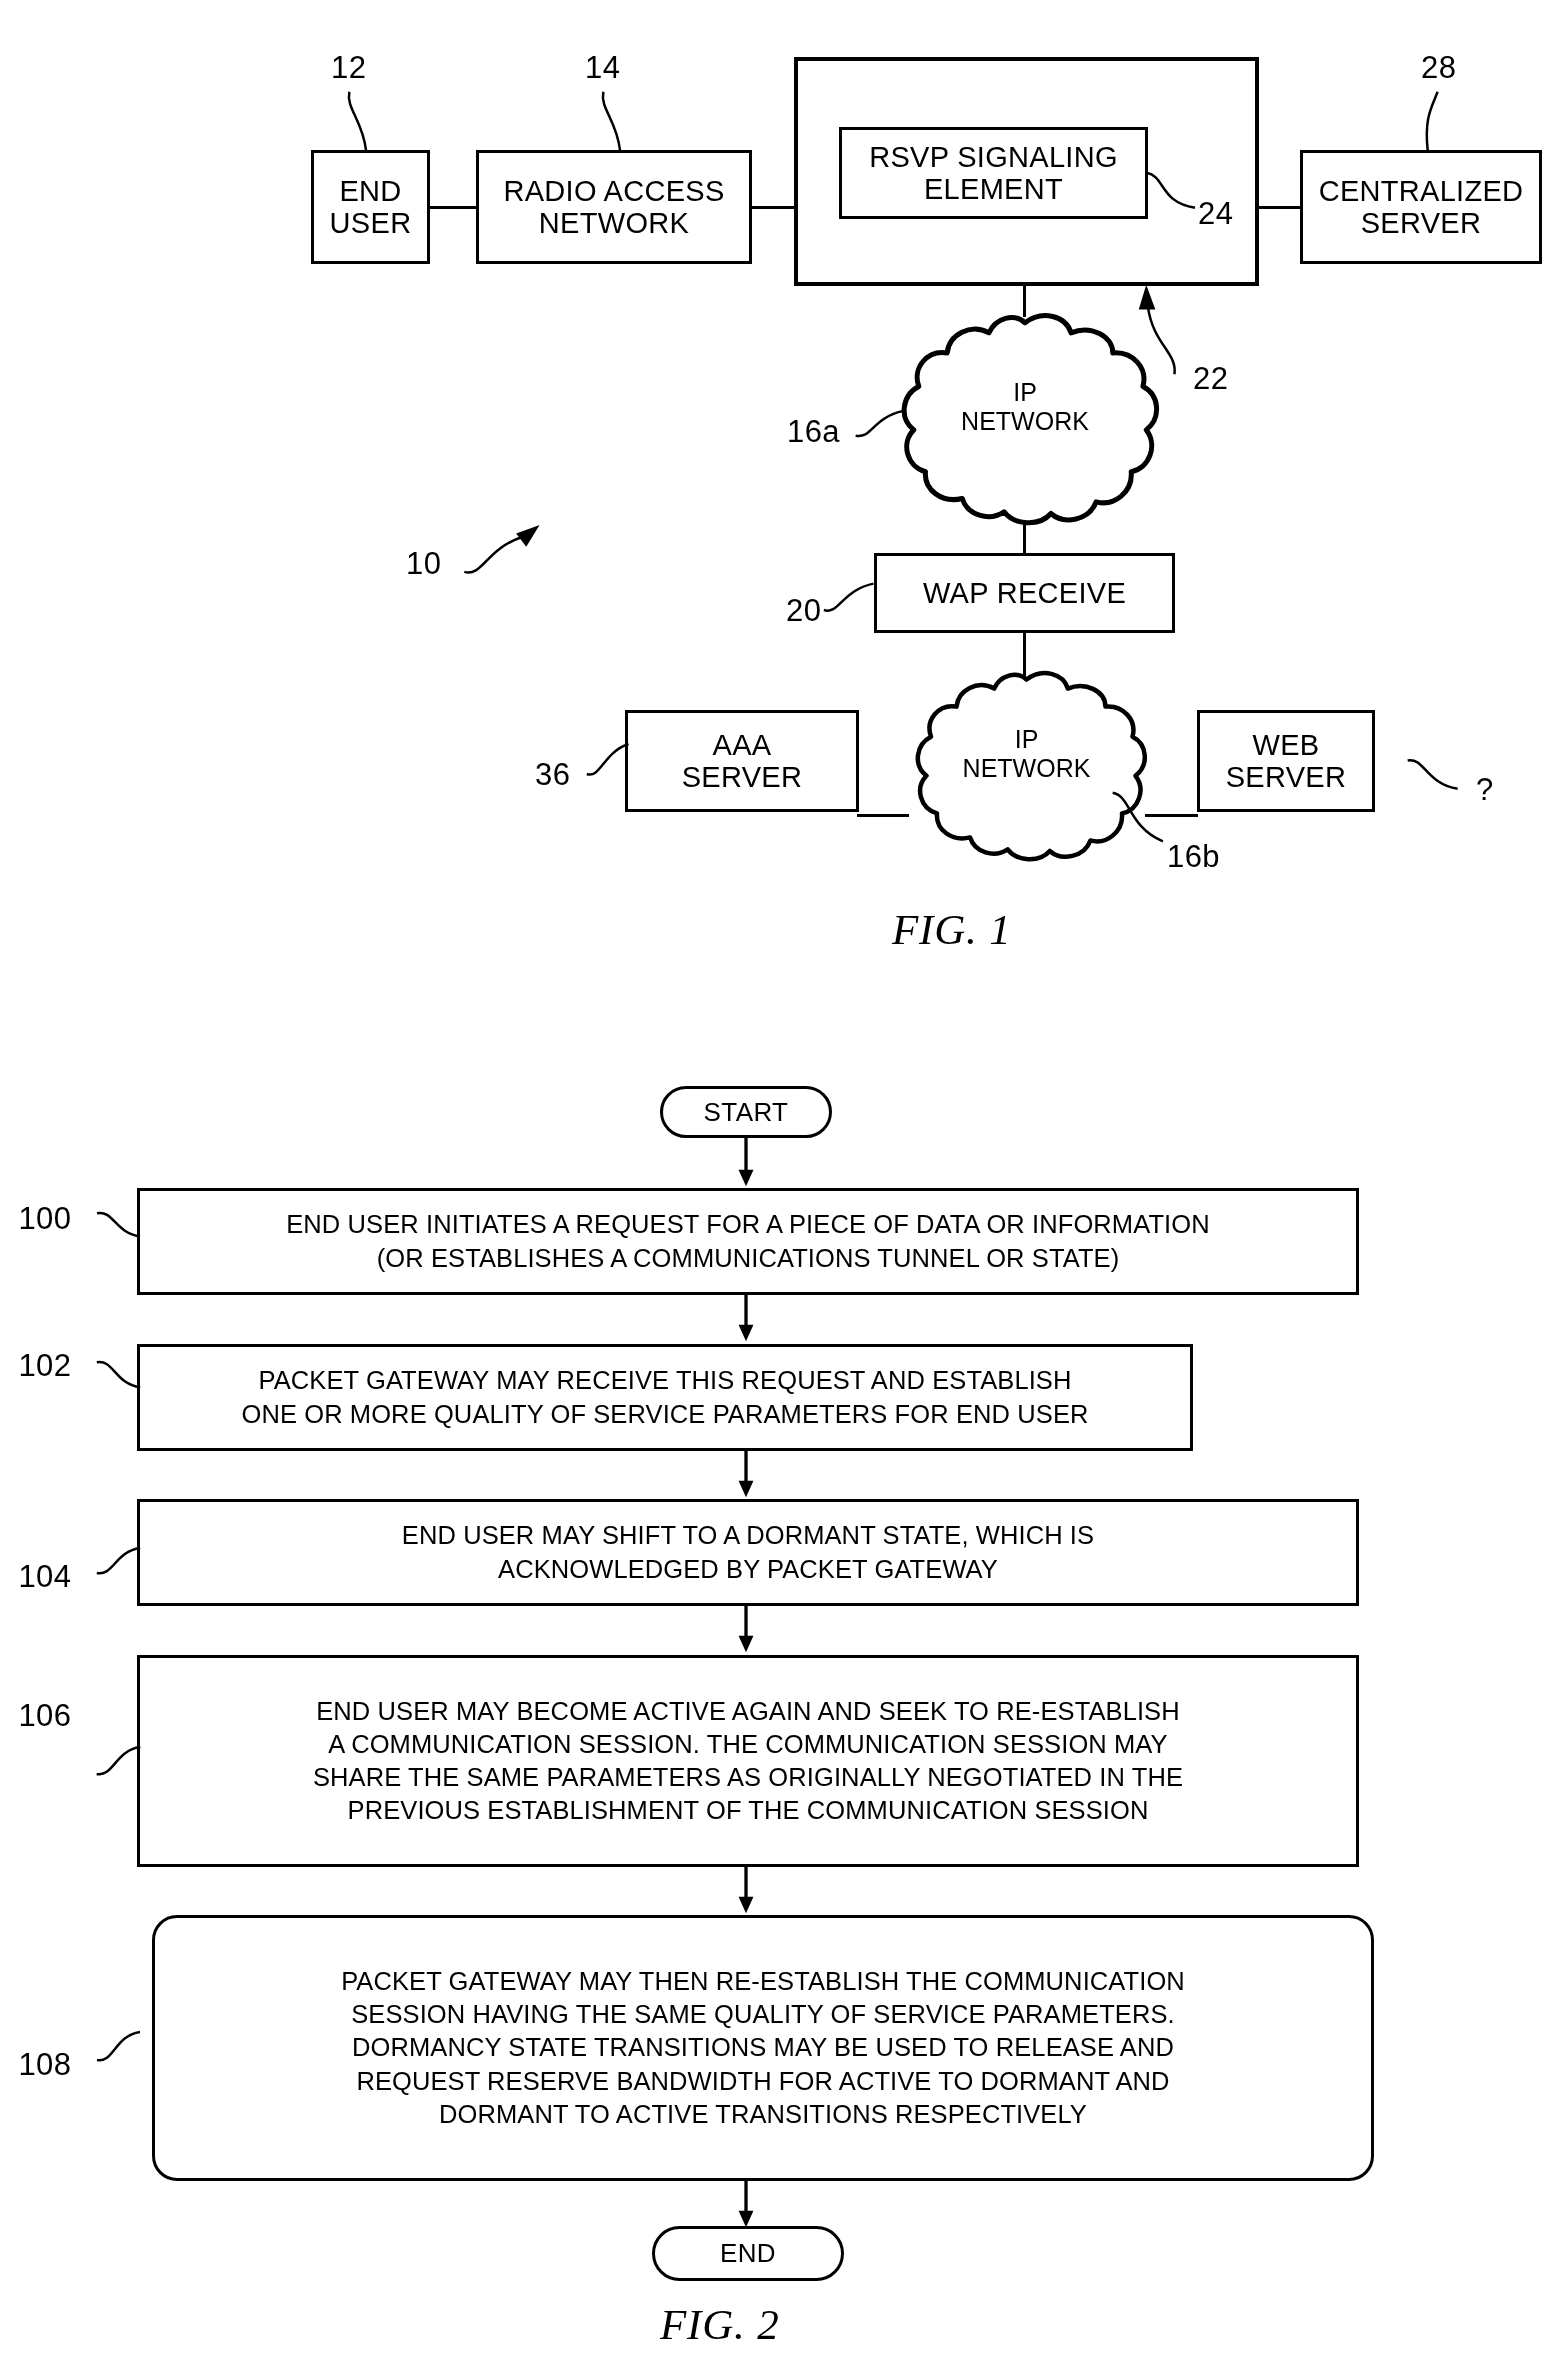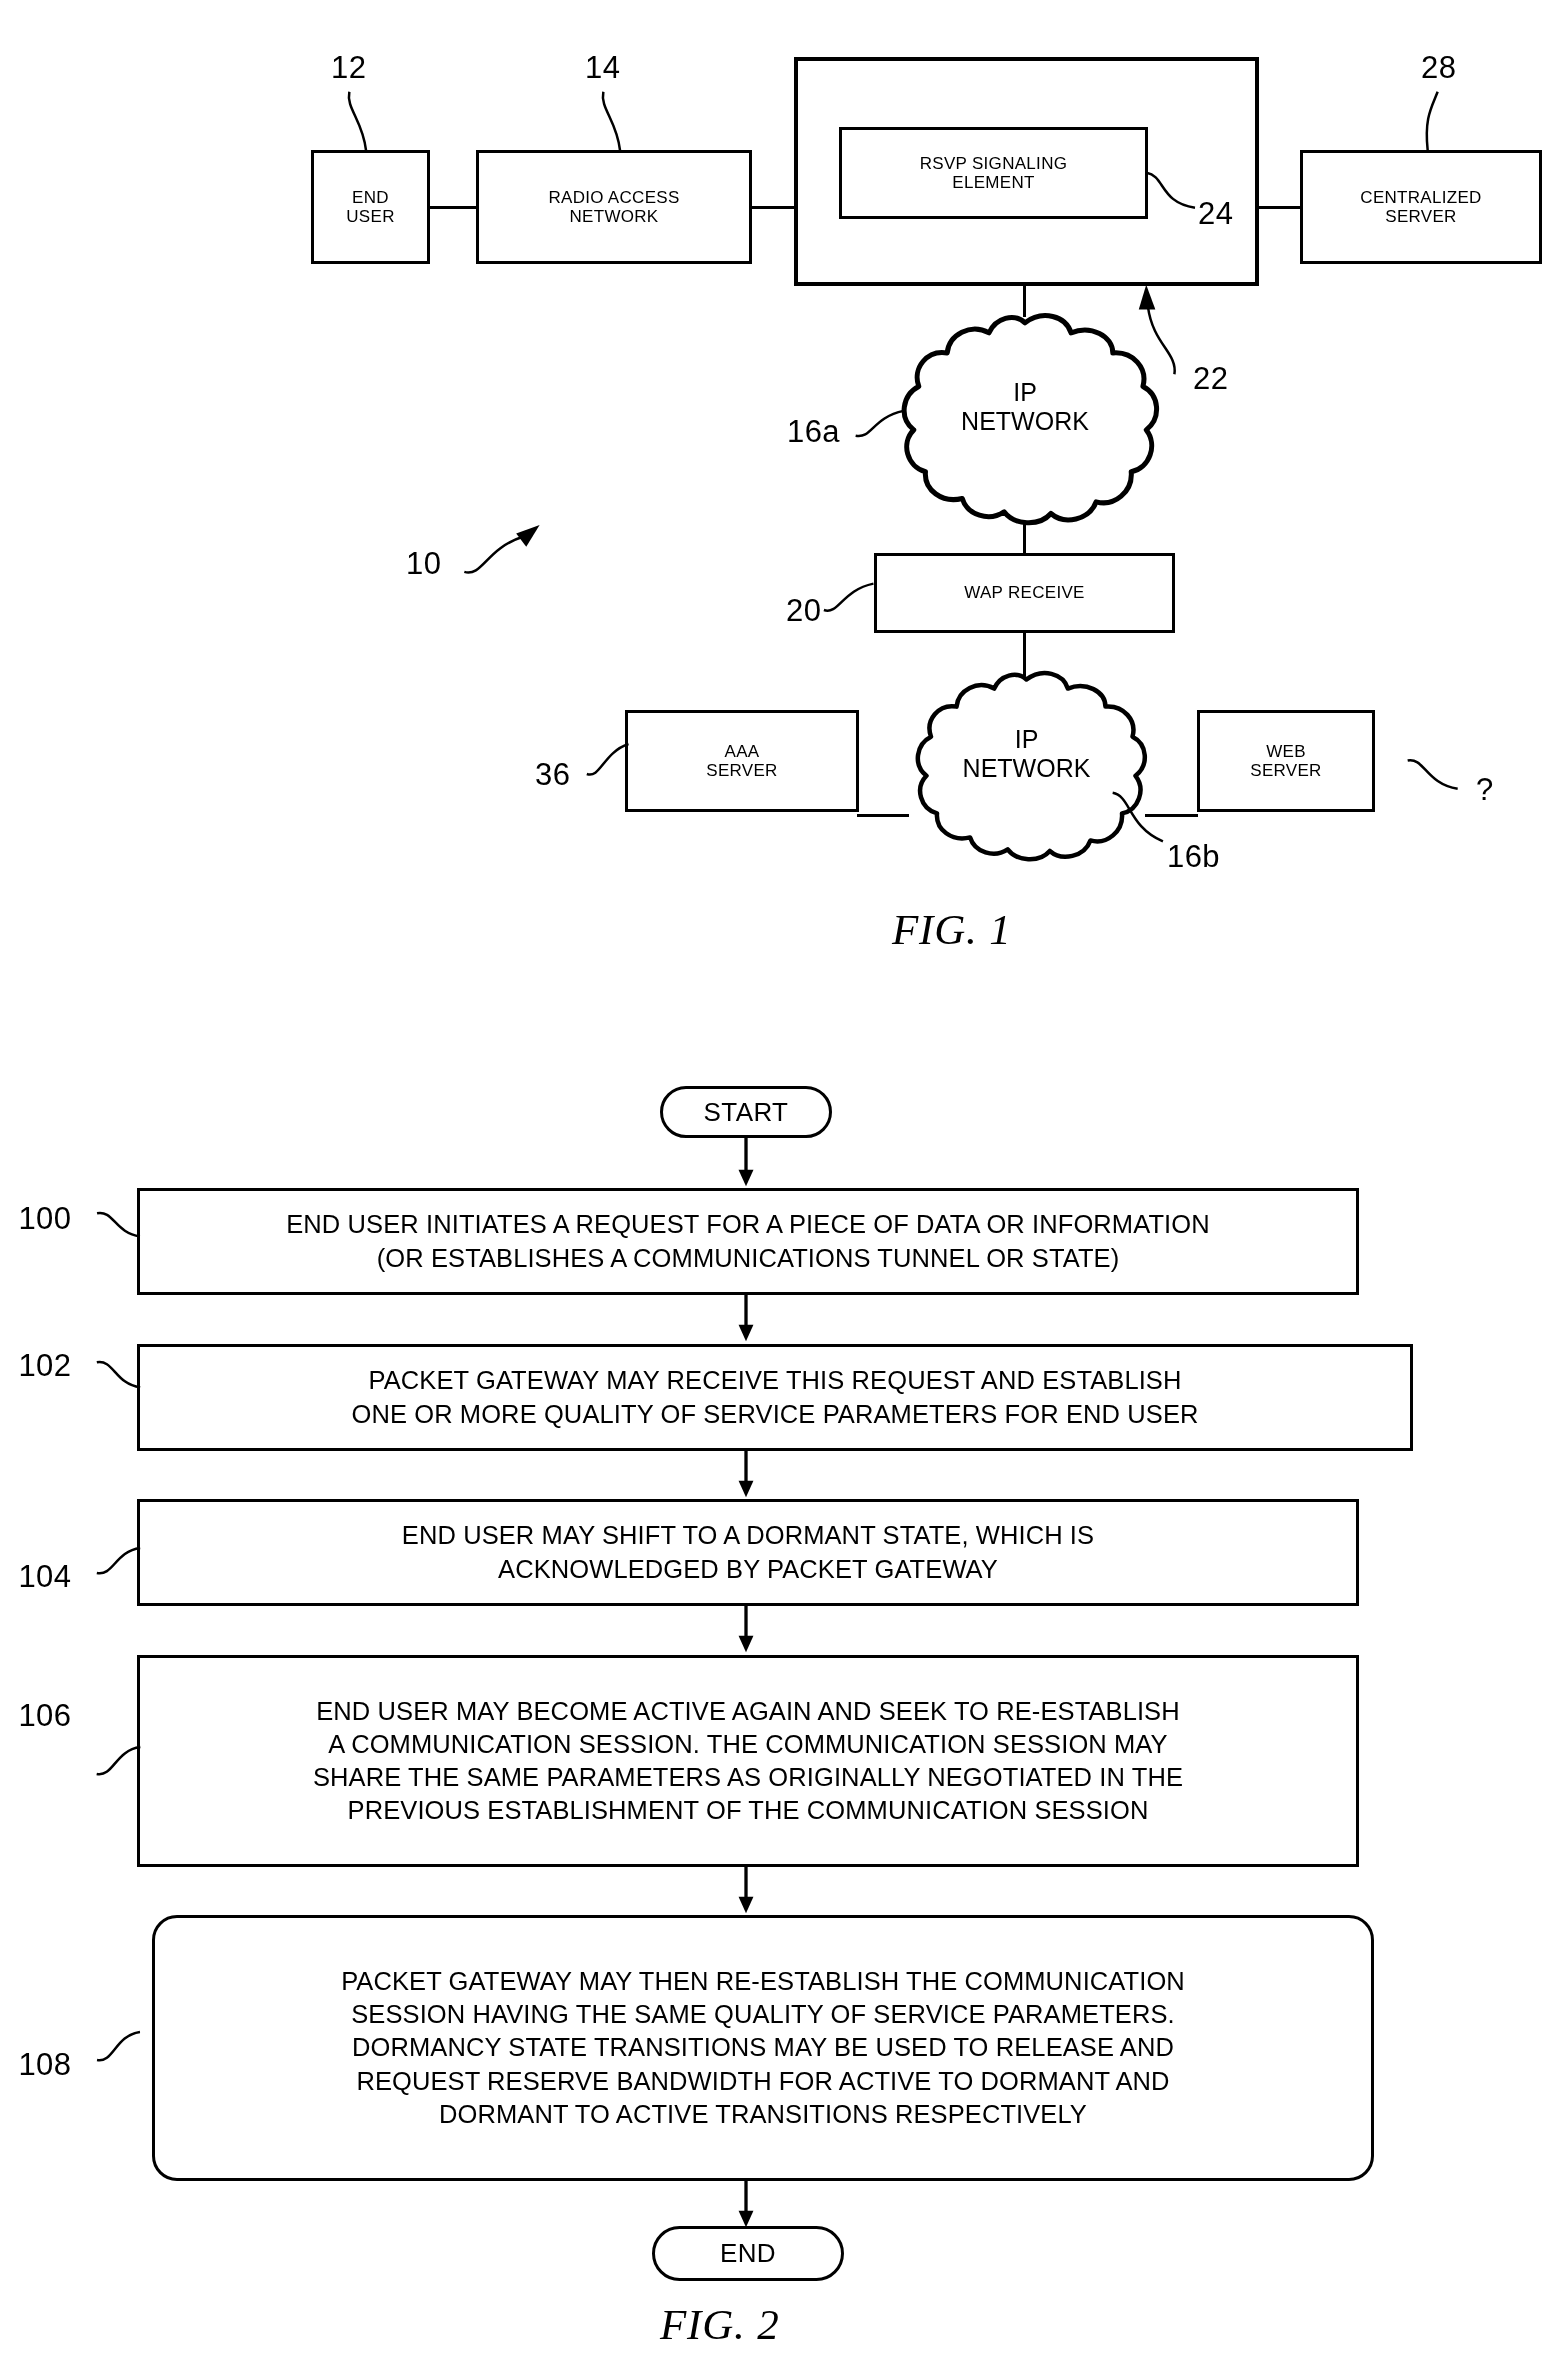--- a/index.html
+++ b/index.html
@@ -30,21 +30,21 @@
   .nbox {
     position: absolute;
     box-sizing: border-box;
     border: 3.3px solid #000;
     background: #fff;
     display: flex;
     flex-direction: column;
     align-items: center;
     justify-content: center;
     text-align: center;
-    font-size: 17px;
+    font-size: 29px;
     line-height: 1.12;
     letter-spacing: 0.3px;
     z-index: 4;
   }
   .nbox .ln { display: block; white-space: nowrap; }
 
   .outerbox {
     position: absolute;
     box-sizing: border-box;
     border: 4.2px solid #000;
@@ -354,21 +354,21 @@
     </svg>
   </div>
 
   <div class="farrow" style="left:735px; top:1295px; width:22px; height:48px;">
     <svg width="22" height="48" viewBox="0 0 26 58">
       <line x1="13" y1="0" x2="13" y2="42" stroke="#000" stroke-width="4"></line>
       <polygon points="13,56 4,36 22,36" fill="#000"></polygon>
     </svg>
   </div>
 
-  <div class="pbox" style="left:137px; top:1344px; width:1276px; height:107px;">
+  <div class="pbox" style="left:137px; top:1344px; width:1056px; height:107px;">
     <span class="ln">PACKET GATEWAY MAY RECEIVE THIS REQUEST AND ESTABLISH</span>
     <span class="ln">ONE OR MORE QUALITY OF SERVICE PARAMETERS FOR END USER</span>
   </div>
   <div class="ref" style="left:18.4px; top:1350px;">102</div>
   <div class="leader" style="left:95px; top:1359px; width:47px; height:35px;">
     <svg width="47" height="35" viewBox="0 0 56 42">
       <path d="M2,4 C 22,0 24,30 54,34" fill="none" stroke="#000" stroke-width="3"></path>
     </svg>
   </div>
 

